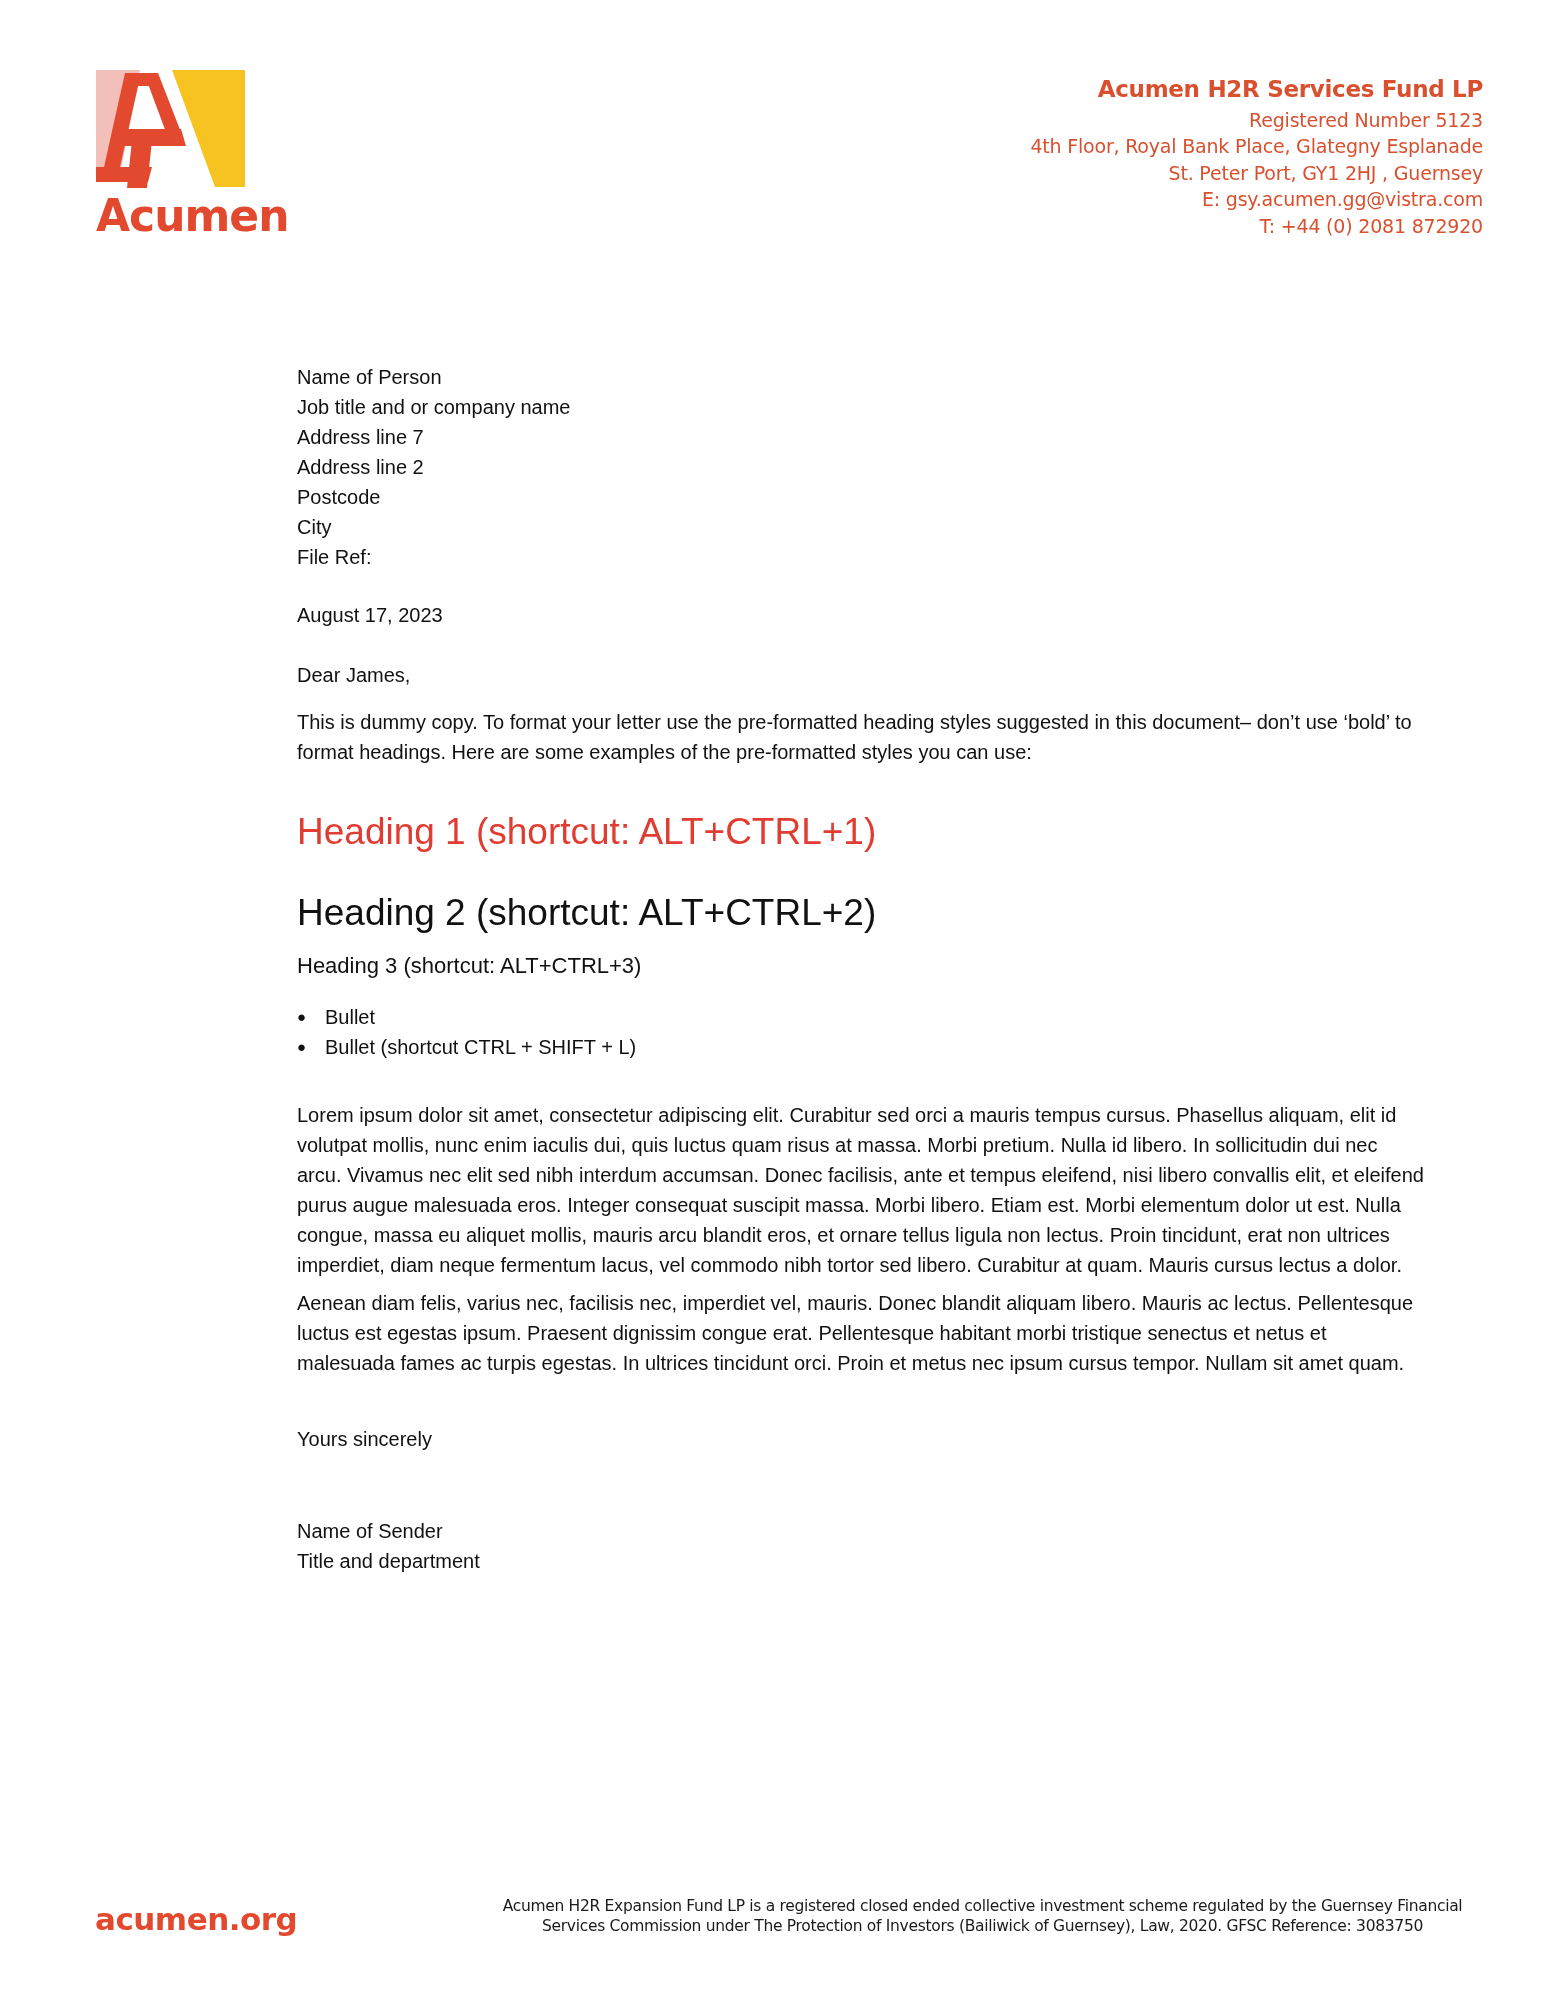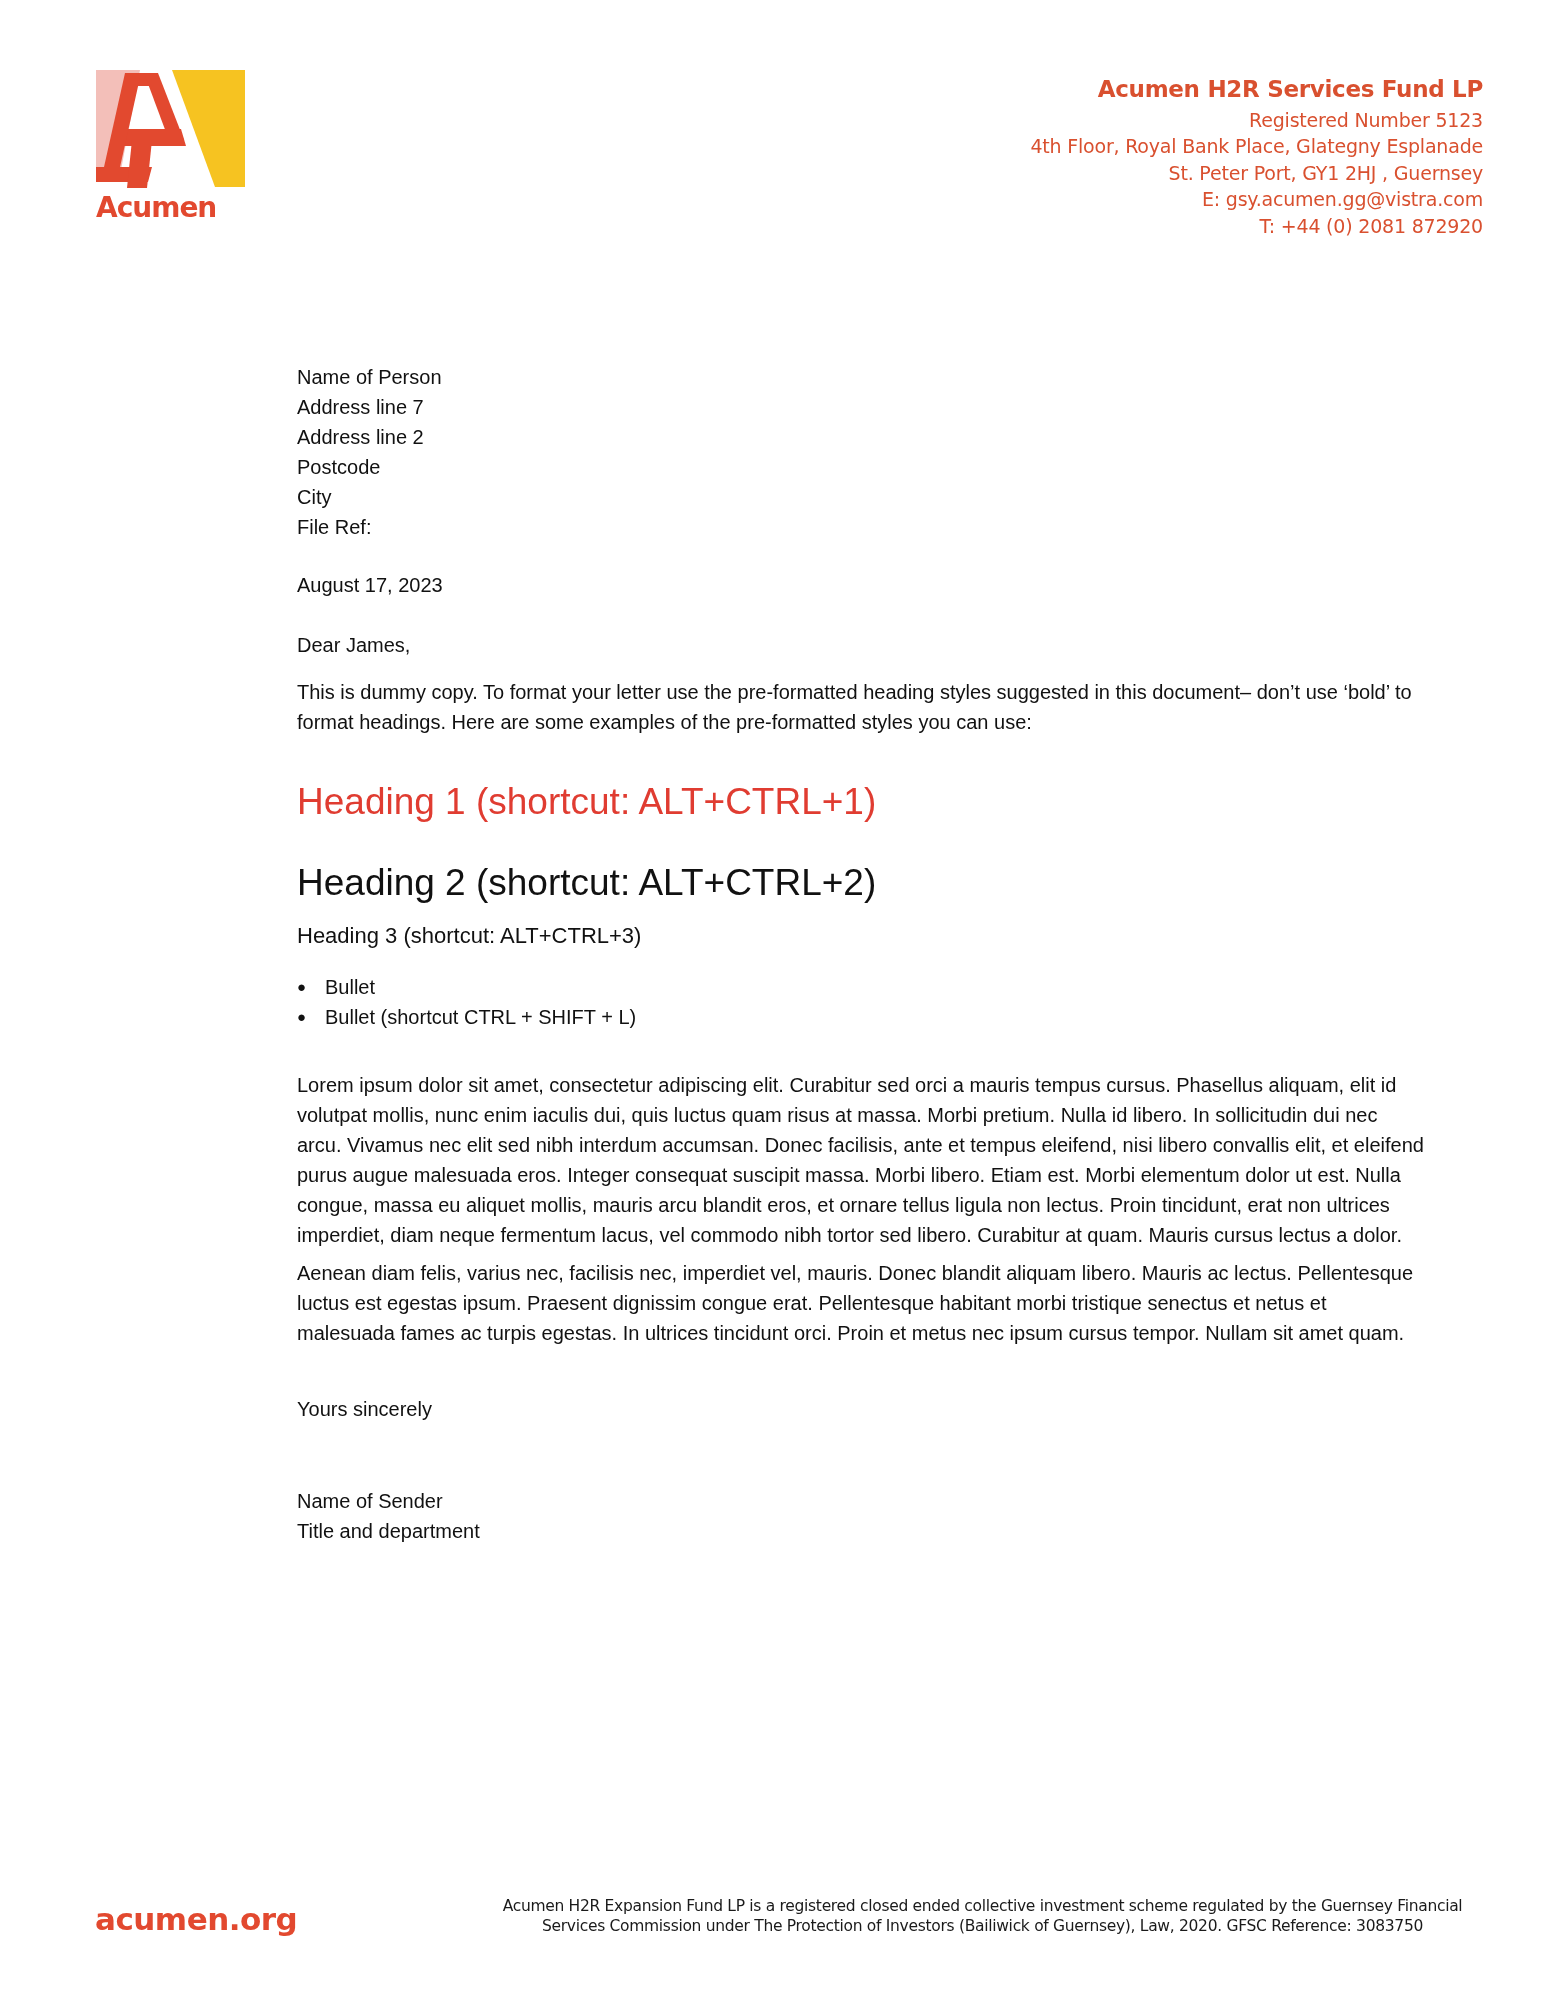--- a/index.html
+++ b/index.html
@@ -6,22 +6,22 @@
   html,body { background:#ffffff; }
   .page {
     position:relative; width:1558px; height:1999px; background:#ffffff;
     font-family:"Liberation Sans", sans-serif; color:#111111; overflow:hidden;
   }
 
   
   .logo-block { position:absolute; left:96px; top:70px; width:170px; }
   .logo-mark { display:block; }
   .wordmark {
-    margin-top:2px; font-family:"DejaVu Sans", sans-serif; font-weight:700;
-    font-size:28px; line-height:36px; color:#E2492F; letter-spacing:-1px;
+    margin-top:10px; font-family:"DejaVu Sans", sans-serif; font-weight:700;
+    font-size:44px; line-height:36px; color:#E2492F; letter-spacing:-1px;
   }
 
   
   .contact {
     position:absolute; top:76px; right:75px; text-align:right;
     color:#D9502F; font-family:"DejaVu Sans", sans-serif;
     font-size:19px; line-height:26.5px; letter-spacing:-0.2px;
   }
   .contact .company { font-size:23px; font-weight:700; margin-bottom:4px; letter-spacing:-0.3px; }
 
@@ -85,20 +85,21 @@
     <div>4th Floor, Royal Bank Place, Glategny Esplanade</div>
     <div>St. Peter Port, GY1 2HJ , Guernsey</div>
     <div>E: gsy.acumen.gg@vistra.com</div>
     <div>T: +44 (0) 2081 872920</div>
   </div>
 
   <main class="letter">
 
     <div class="recipient">
       <div>Name of Person</div>
+      <div>Job title and or company name</div>
       <div>Address line 7</div>
       <div>Address line 2</div>
       <div>Postcode</div>
       <div>City</div>
       <div>File Ref:</div>
     </div>
 
     <div class="date-line">August 17, 2023</div>
 
     <div class="salutation">Dear James,</div>

